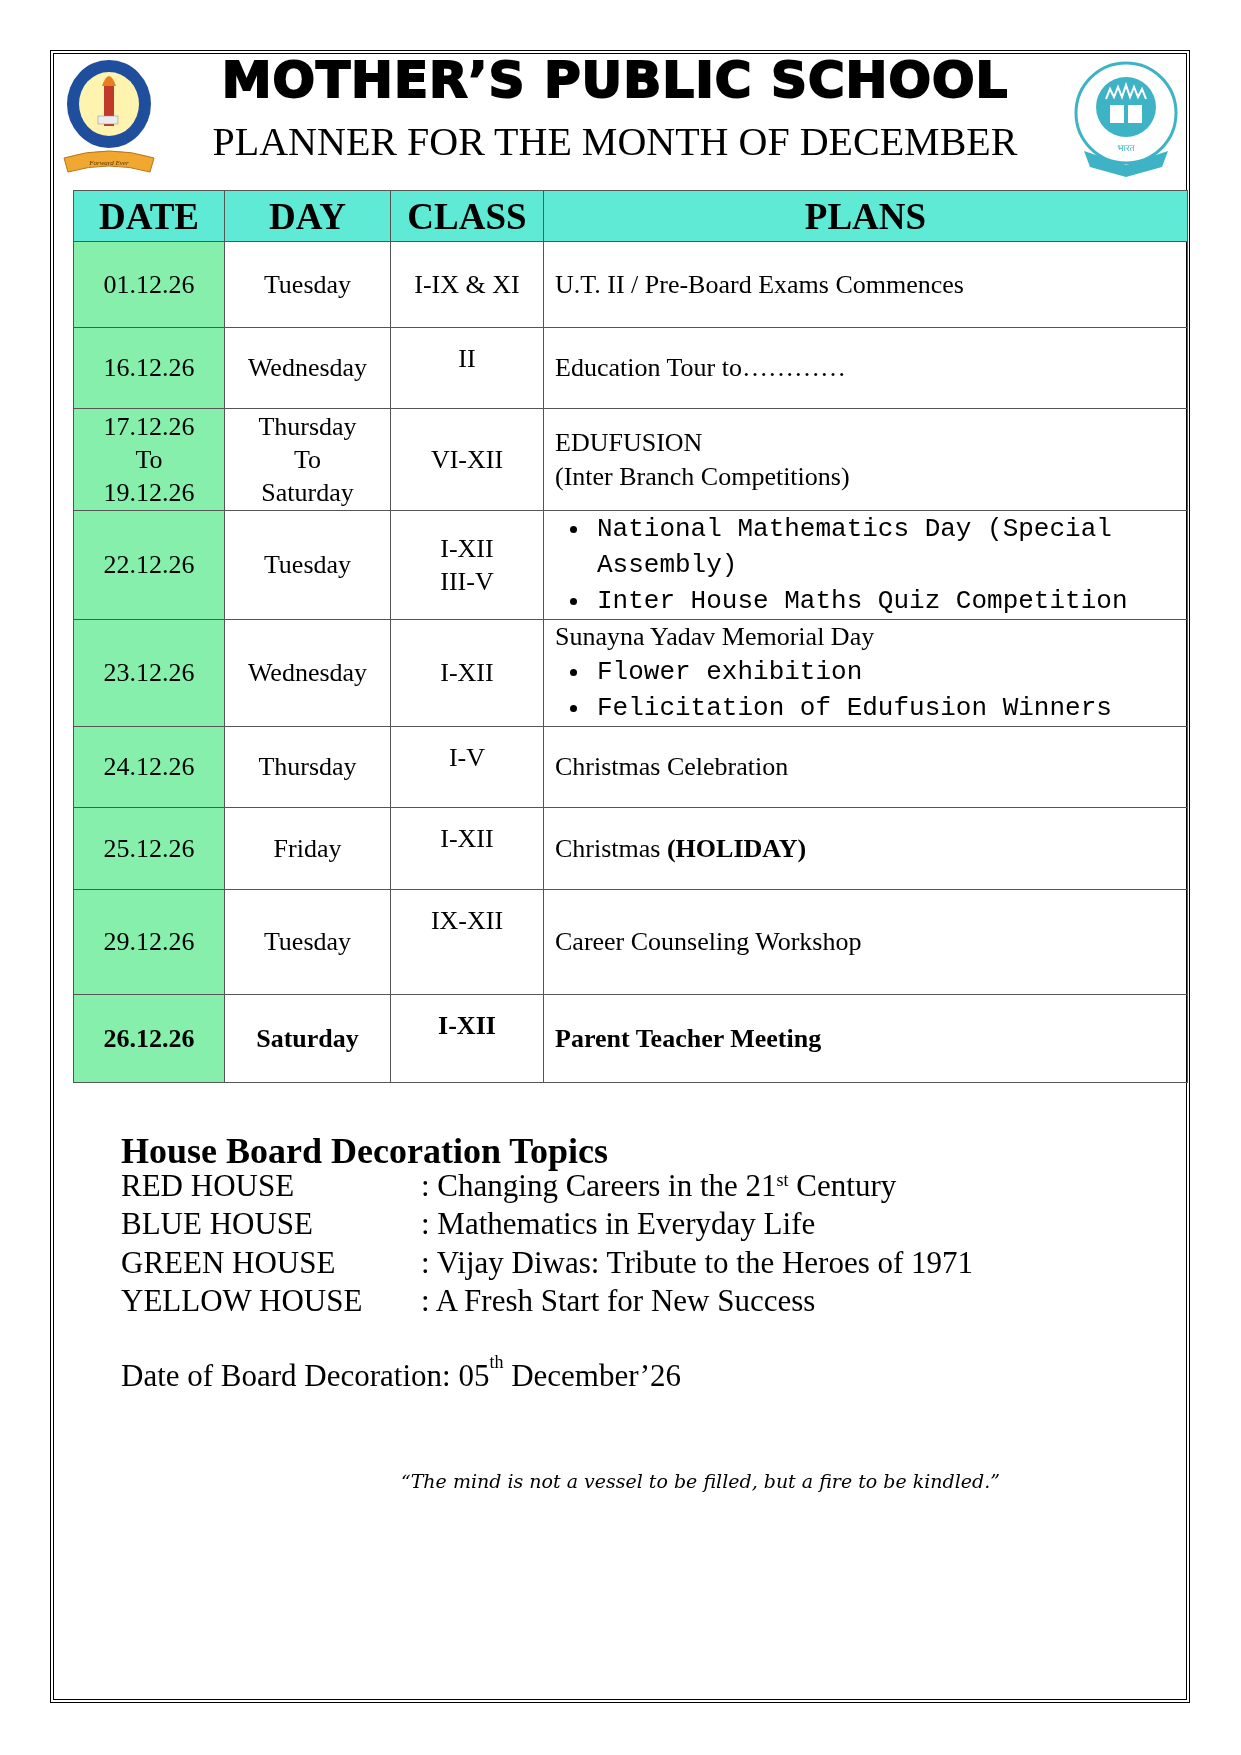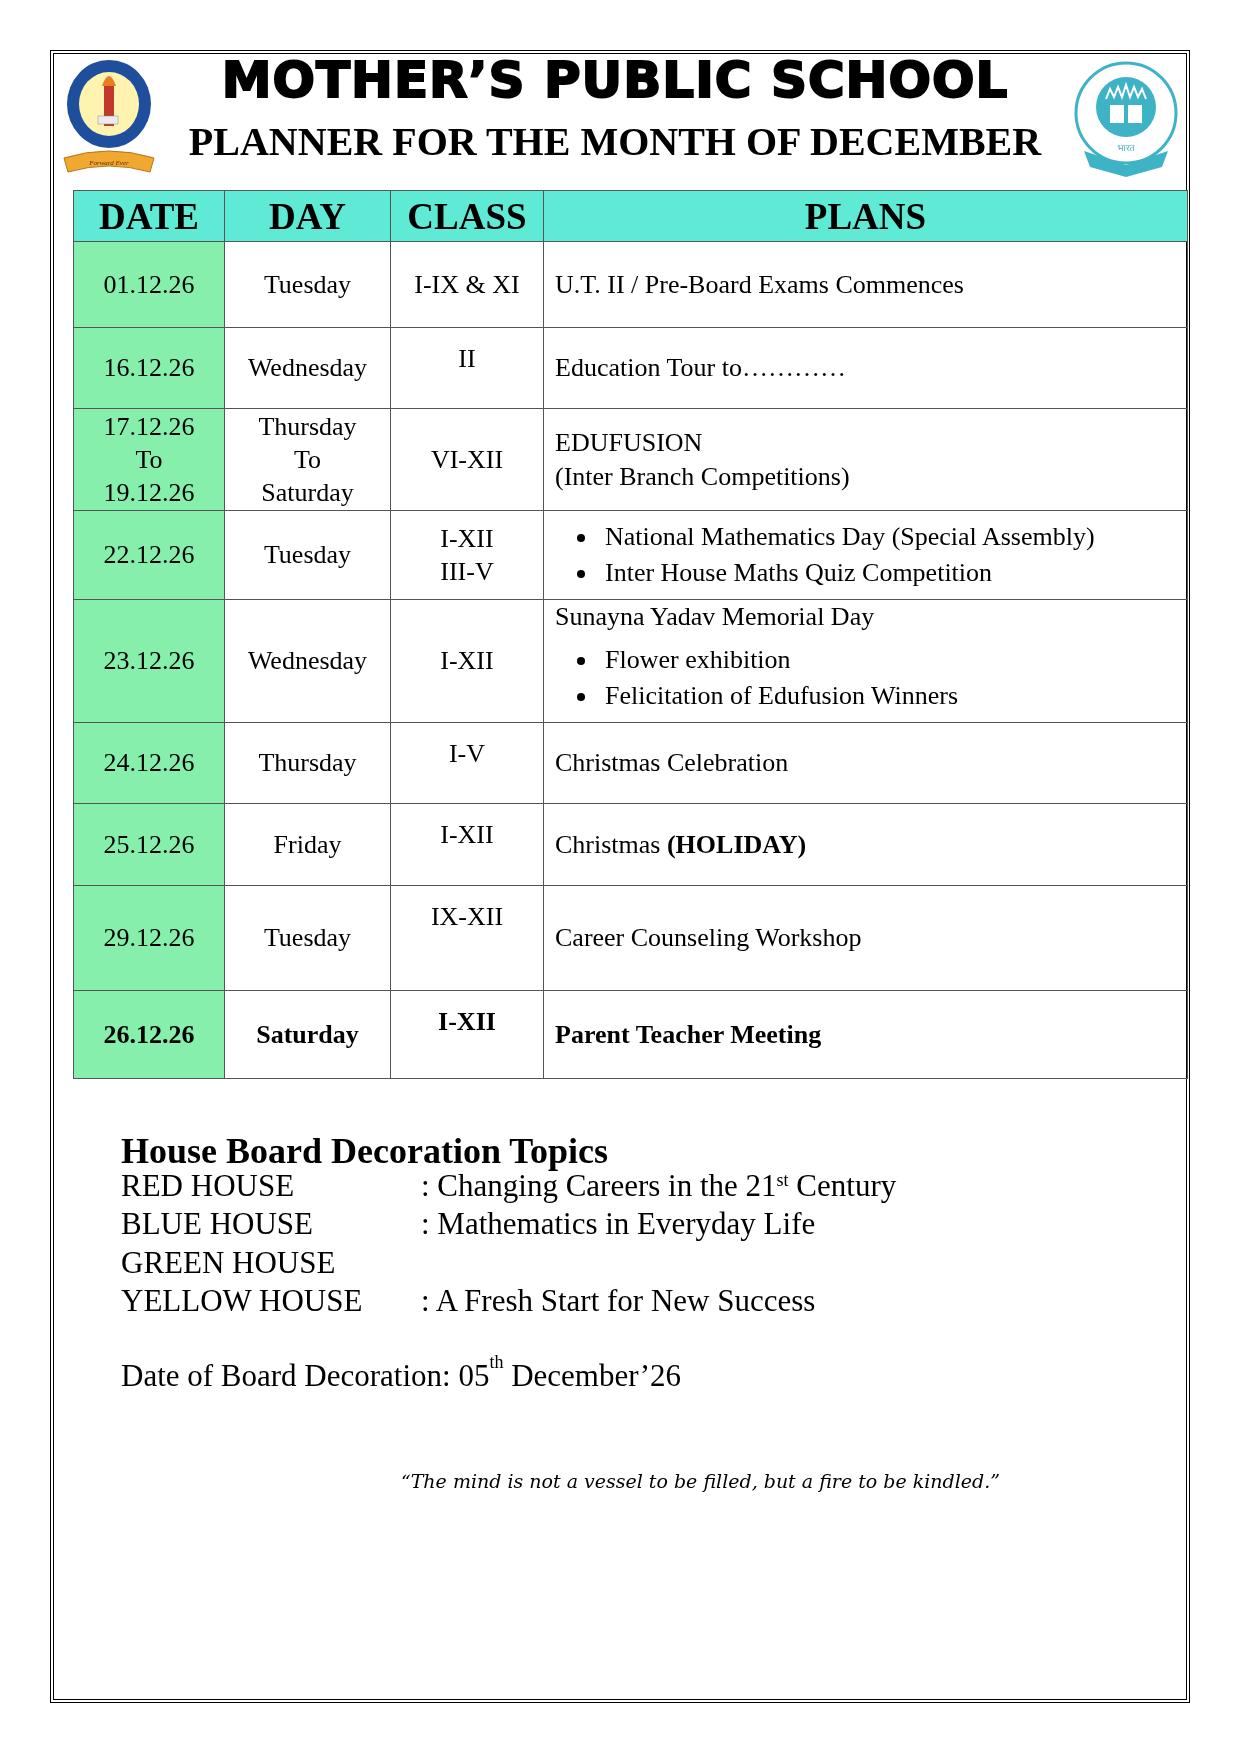--- a/index.html
+++ b/index.html
@@ -1,30 +1,30 @@
 <!DOCTYPE html>
 <html><head>
 <meta charset="utf-8">
 <style>
   html, body { margin:0; padding:0; background:#fff; }
   body { width:1241px; height:1755px; position:relative; overflow:hidden; font-family:"Liberation Serif", serif; color:#000; }
   .frame { position:absolute; left:50px; top:50px; width:1140px; height:1653px; border:4px double #000; box-sizing:border-box; }
   .frame-inner { position:absolute; left:53px; top:53px; width:1134px; height:1647px; border:1px solid #000; box-sizing:border-box; }
   .school-title { position:absolute; left:171px; width:888px; top:50px; text-align:center; font-family:"DejaVu Sans", sans-serif; font-weight:900; font-size:50px; letter-spacing:1px; line-height:60px; -webkit-text-stroke:2px #000; }
-  .planner-title { position:absolute; left:168px; width:894px; top:118px; text-align:center; font-family:"Liberation Serif", serif; font-weight:bold; font-size:40px; line-height:48px; }
+  .planner-title { position:absolute; left:168px; width:894px; top:118px; text-align:center; font-family:"Liberation Serif", serif; font-weight:normal; font-size:40px; line-height:48px; }
   .logo-left { position:absolute; left:60px; top:58px; width:98px; height:118px; }
   .logo-right { position:absolute; left:1070px; top:55px; width:112px; height:126px; }
   table.planner { position:absolute; left:73px; top:190px; width:1114px; border-collapse:collapse; table-layout:fixed; }
   table.planner th, table.planner td { border:1.5px solid #555; padding:0; font-size:26px; text-align:center; vertical-align:middle; }
   table.planner th { background:#5eead4; font-weight:bold; font-size:37px; height:50px; }
   table.planner td.date { background:#86efac; }
   table.planner td.plan { text-align:left; padding-left:11px; }
   td.cls-top { vertical-align:top !important; padding-top:16px !important; }
   .bold td { font-weight:bold; }
-  .plan ul { margin:8px; padding-left:36px; list-style:disc; }
+  .plan ul { margin:0; padding-left:36px; list-style:disc;font-family:Liberation Mono, monospace; }
   .plan ul li { padding-left:6px; line-height:36px; }
   .plan .line { line-height:34px; }
   .house-heading { position:absolute; left:121px; top:1082px; font-weight:bold; font-size:36px;margin-top:48px; }
   .house-row { position:absolute; left:121px; font-size:31px; height:38px; line-height:38px; width:900px; }
   .house-row .name { position:absolute; left:0; }
   .house-row .topic { position:absolute; left:300px; white-space:nowrap;font-family:Liberation Serif, serif; }
   .date-line { position:absolute; left:121px; top:1358px; font-size:31px; white-space:nowrap; }
   sup { font-size:18px; vertical-align:top; position:relative; top:-6px; }
   .quote { position:absolute; left:270px; width:730px; top:1470px; text-align:right; font-family:"DejaVu Serif", serif; font-style:italic; font-size:19px; white-space:nowrap; }
 </style>
@@ -163,20 +163,21 @@
 <div class="house-row" style="top:1167px">
   <span class="name">RED HOUSE</span>
   <span class="topic"><span>:  Changing Careers in the 21</span><sup>st</sup><span> Century</span></span>
 </div>
 <div class="house-row" style="top:1205px">
   <span class="name">BLUE HOUSE</span>
   <span class="topic">: Mathematics in Everyday Life</span>
 </div>
 <div class="house-row" style="top:1244px">
   <span class="name">GREEN HOUSE</span>
+  <span class="topic">: Vijay Diwas: Tribute to the Heroes of 1971</span>
 </div>
 <div class="house-row" style="top:1282px">
   <span class="name">YELLOW HOUSE</span>
   <span class="topic">:  A Fresh Start for New Success</span>
 </div>
 
 <div class="date-line"><span>Date of Board Decoration: 05</span><sup>th</sup><span> December’26</span></div>
 
 <div class="quote">“The mind is not a vessel to be filled, but a fire to be kindled.”</div>
 

